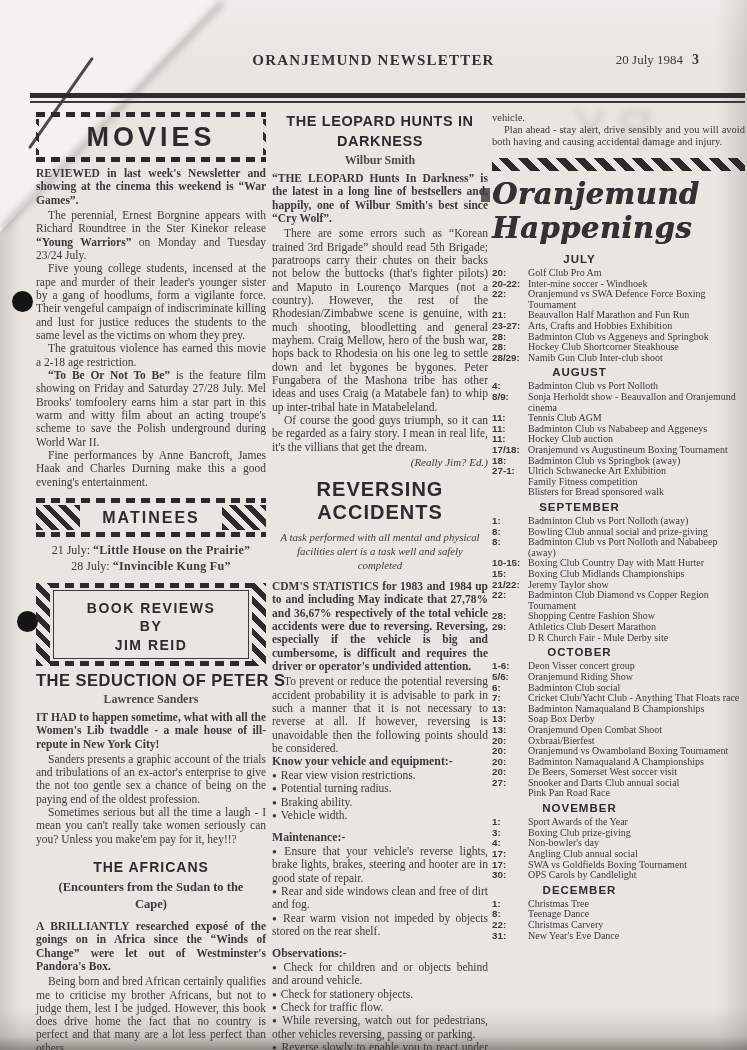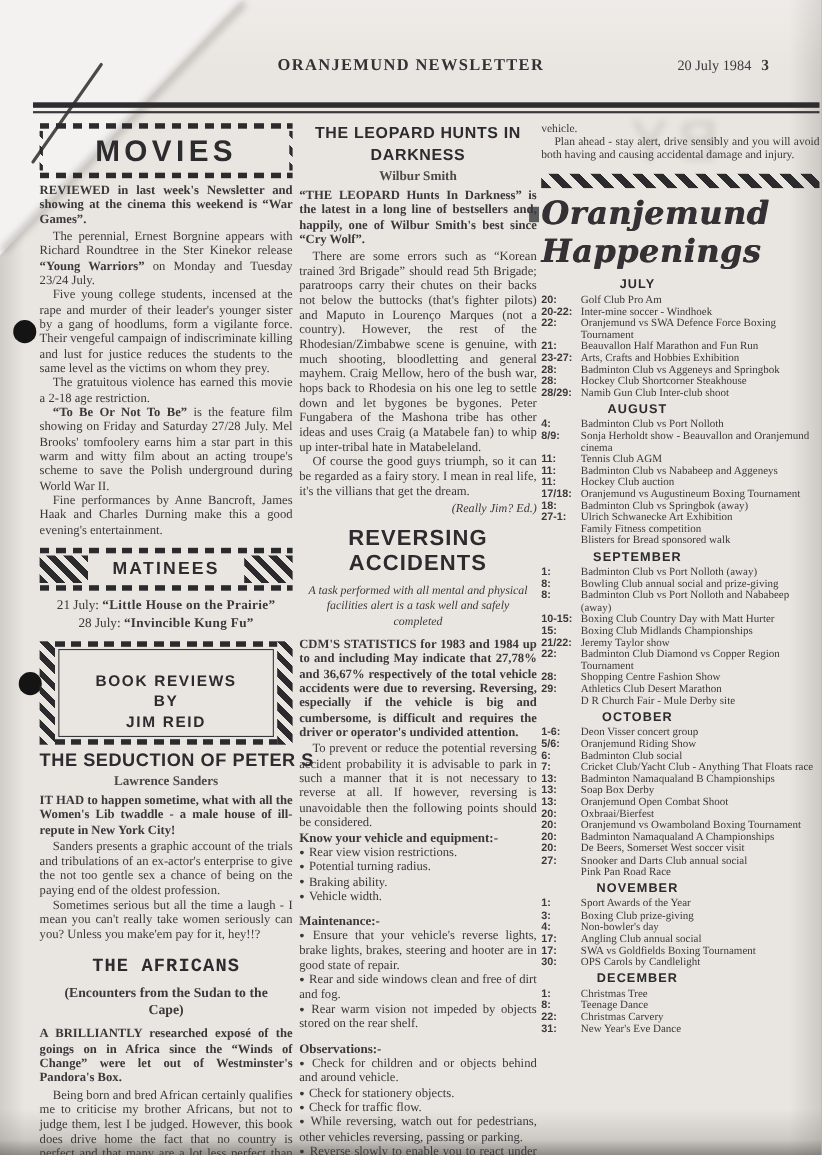--- a/index.html
+++ b/index.html
@@ -51,30 +51,30 @@
   .stripe-block{width:44px;background:repeating-linear-gradient(45deg,#2b2b2d 0 5.5px,transparent 5.5px 11px);}
   .banner-text{flex:1;text-align:center;font-family:"Liberation Sans",sans-serif;font-weight:800;color:#2c2b2d;}
   .movies .banner-mid{height:36px;margin:2px 0;gap:47px;}
   .movies .banner-text{font-size:27px;line-height:36px;letter-spacing:4px;}
   .matinees .banner-mid{height:25px;margin:2px 0;}
   .matinees .banner-text{font-size:16px;line-height:25px;letter-spacing:2px;}
 
   .book-box{display:flex;align-items:stretch;}
   .stripe-v{width:14px;background:repeating-linear-gradient(45deg,#2b2b2d 0 5.5px,transparent 5.5px 11px);}
   .book-center{flex:1;display:flex;flex-direction:column;}
-  .book-inner{border:1.4px solid #39383a;margin:2px 3px;padding:19px 0 4px;text-align:center;
+  .book-inner{border:1.4px solid #39383a;margin:2px 3px;padding:8px 0 4px;text-align:center;
         font-family:"Liberation Sans",sans-serif;font-weight:800;font-size:14px;line-height:1.3;
         letter-spacing:1.5px;color:#2c2b2d;}
 
   .mat-line{text-align:center;font-size:12px;line-height:1.35;}
   .mat-line b{letter-spacing:.3px;}
 
   .sec-title{font-family:"Liberation Sans",sans-serif;font-weight:800;color:#2c2b2d;text-align:center;}
   .t-seduction{font-size:16.5px;letter-spacing:.5px;text-align:left;white-space:nowrap;}
-  .t-africans{font-size:17px;letter-spacing:1px;font-family:Liberation Mono, monospace;}
+  .t-africans{font-size:14px;letter-spacing:1px;}
   .t-leopard{font-size:14.5px;letter-spacing:.6px;line-height:1.35;}
   .t-reversing{font-size:20px;letter-spacing:1px;}
   .byline{text-align:center;font-weight:700;color:#4b4949;font-size:12px;margin:3px 0 4px;}
   .subtitle{text-align:center;font-weight:700;font-size:12.5px;line-height:1.3;margin:4px 12px 8px;}
   .ed-note{text-align:right;font-style:italic;font-size:11px;margin-top:2px;}
   .motto{font-style:italic;text-align:center;font-size:10.8px;line-height:1.3;margin:6px 4px 8px;}
   .list-head{font-weight:700;font-size:11.8px;text-align:left;}
   .bullet-p{text-align:justify;}
   .bullet-p .dot{font-size:8px;vertical-align:1px;margin-right:4px;}
 

